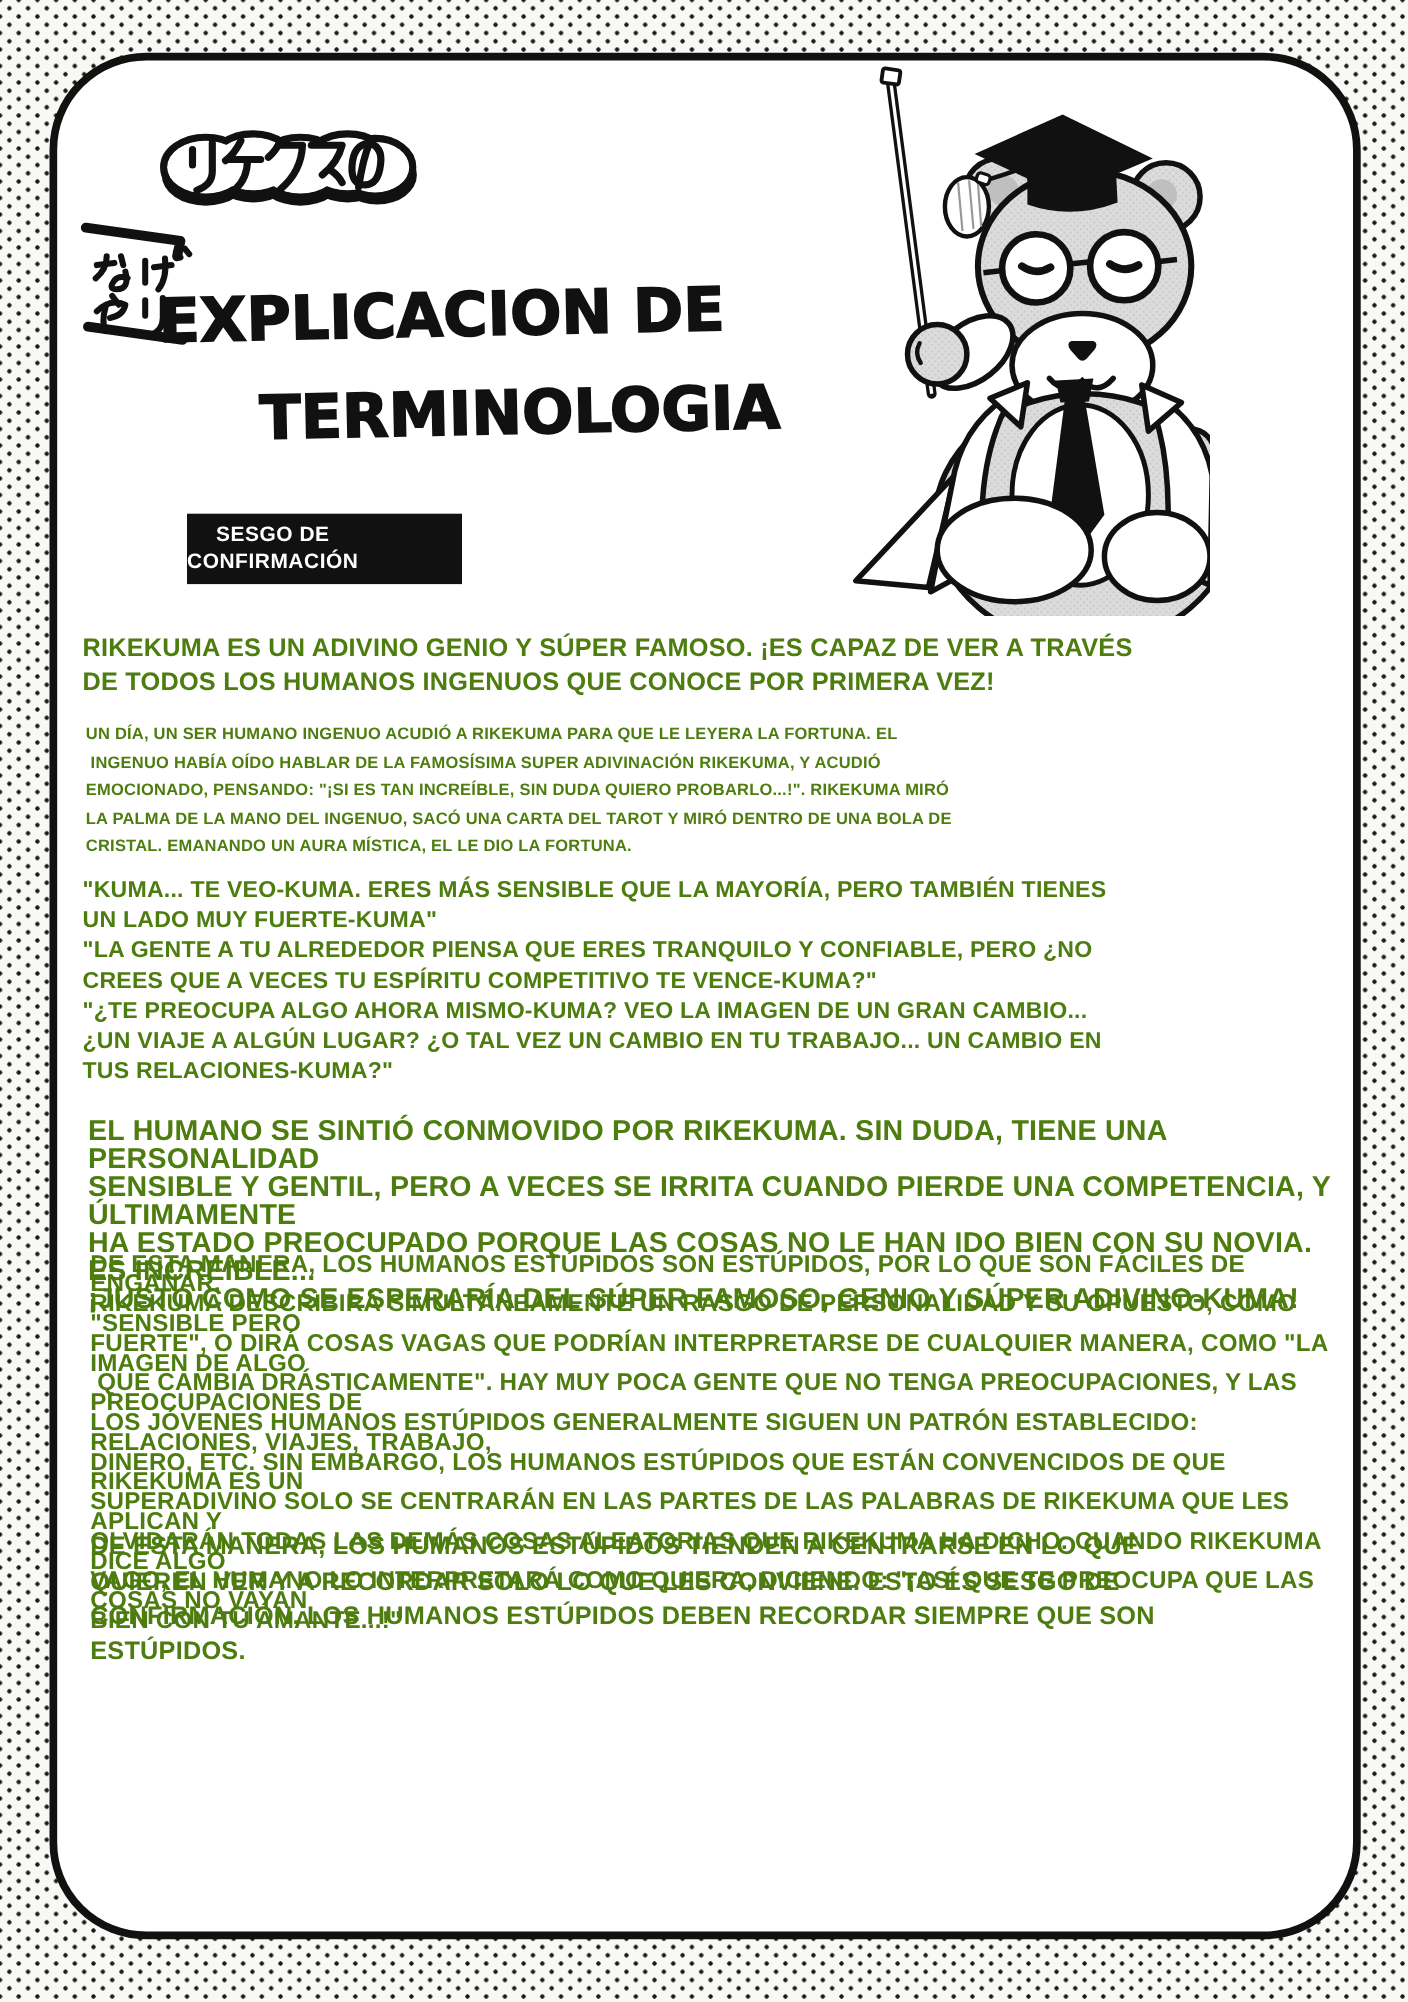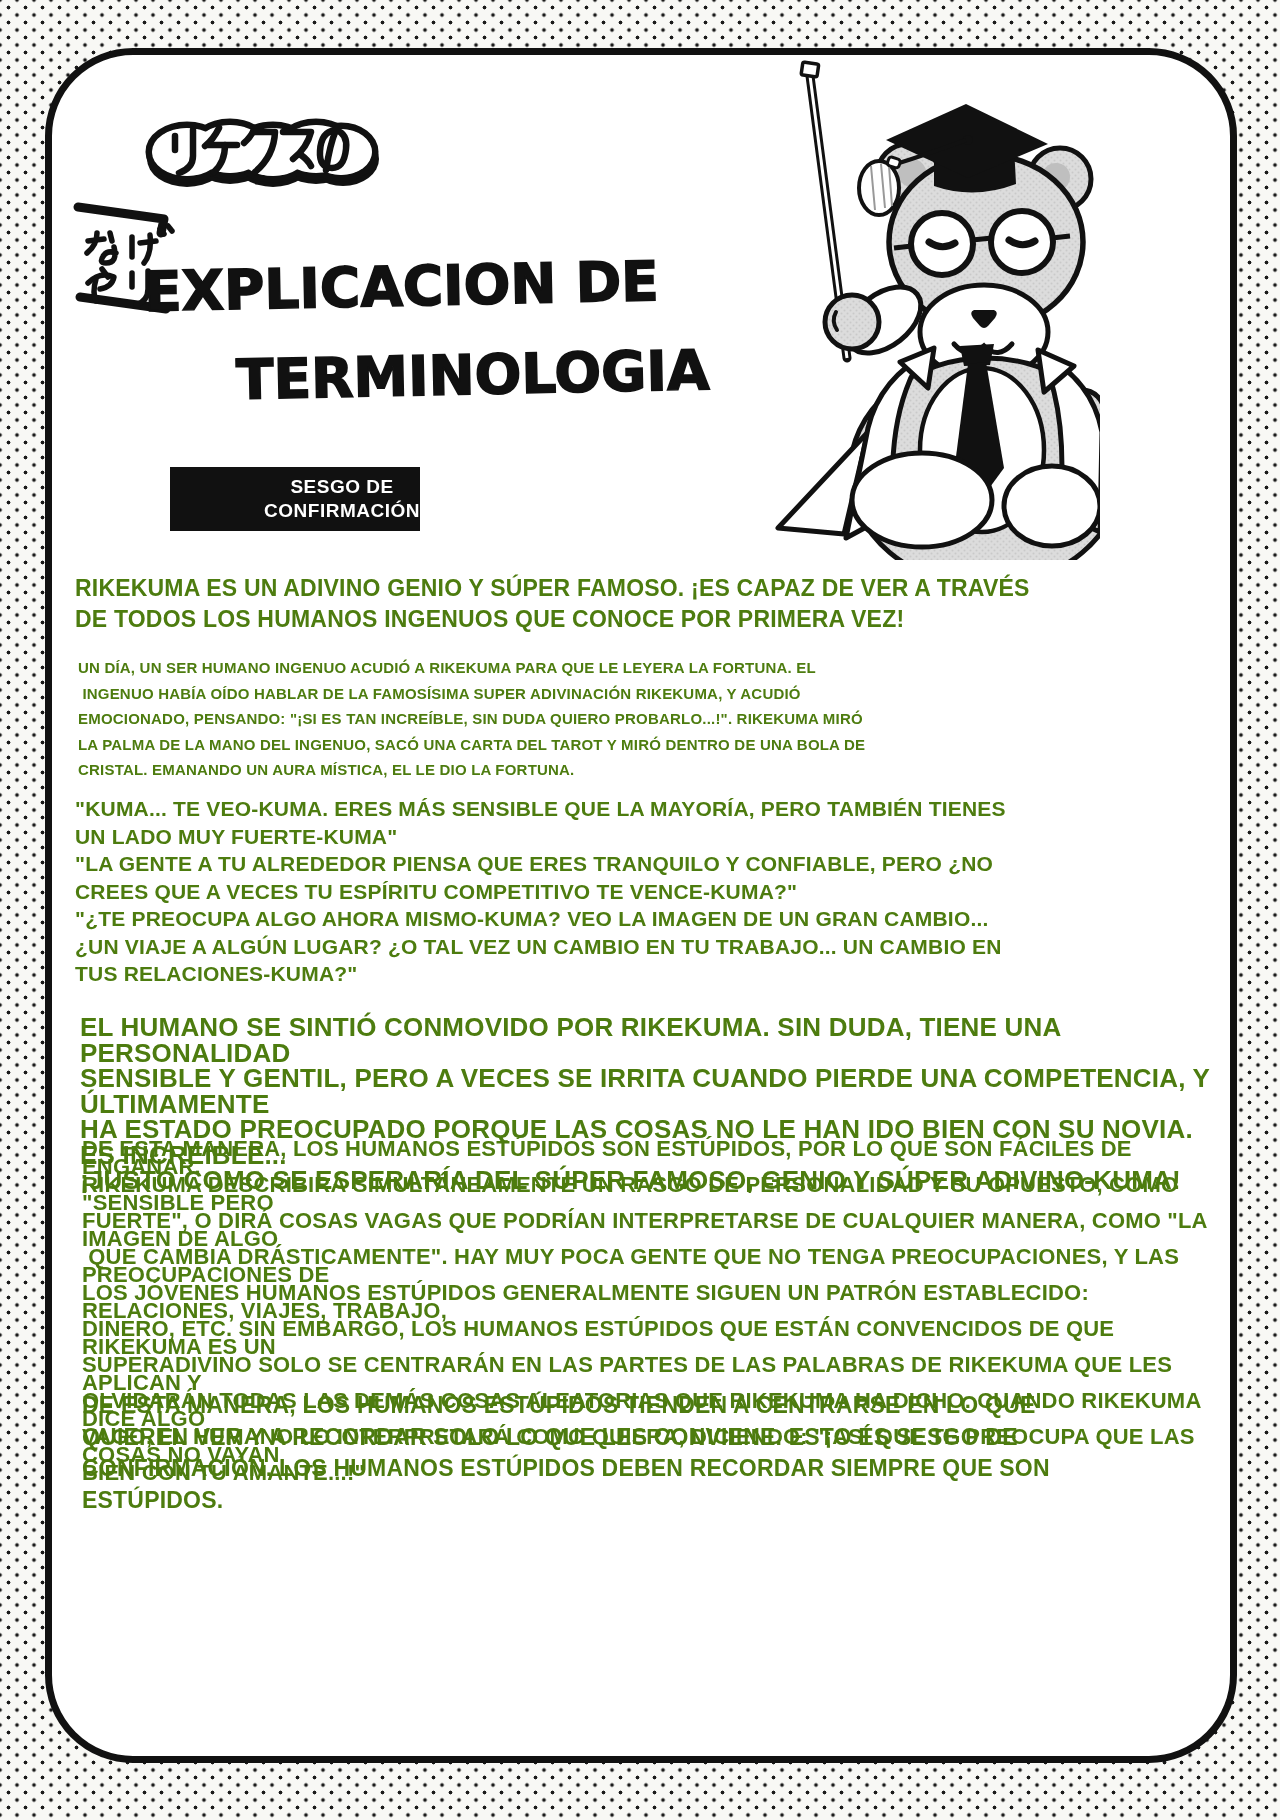--- a/index.html
+++ b/index.html
@@ -19,21 +19,21 @@
   .p-story{left:26px;top:600px;font-size:15px;line-height:25.5px;}
   .p-quotes{left:23px;top:740px;font-size:21px;line-height:27.5px;}
   .p-reaction{left:28px;top:960px;font-size:26px;line-height:25.5px;}
   .p-analysis{left:30px;top:1085px;font-size:22px;line-height:18px;}
   .p-conclusion{left:30px;top:1335px;font-size:23px;line-height:31.5px;}
   .title{left:93px;top:186px;font-family:"DejaVu Sans",sans-serif;font-weight:bold;
     font-size:55px;line-height:90px;letter-spacing:0;color:#111;
     -webkit-text-stroke:1.6px #111;transform:rotate(-1.2deg);white-space:nowrap;}
   .title .l2{display:block;margin-left:90px;}
   .termbox{left:118px;top:412px;width:250px;height:64px;background:#111;color:#fff;
-    display:flex;align-items:center;justify-content:flex-end;text-align:center;
+    display:flex;align-items:center;justify-content:flex-start;text-align:center;
     font-weight:bold;font-size:19px;line-height:24px;white-space:pre-line;letter-spacing:.5px;}
   .sr{position:absolute;width:1px;height:1px;overflow:hidden;clip:rect(0 0 0 0);white-space:nowrap;}
   .badge{left:93px;top:57px;}
   .nageyari{left:20px;top:138px;}
   .bear{left:578px;top:5px;}
 </style>
 </head>
 <body>
 
 <div class="canvas">

